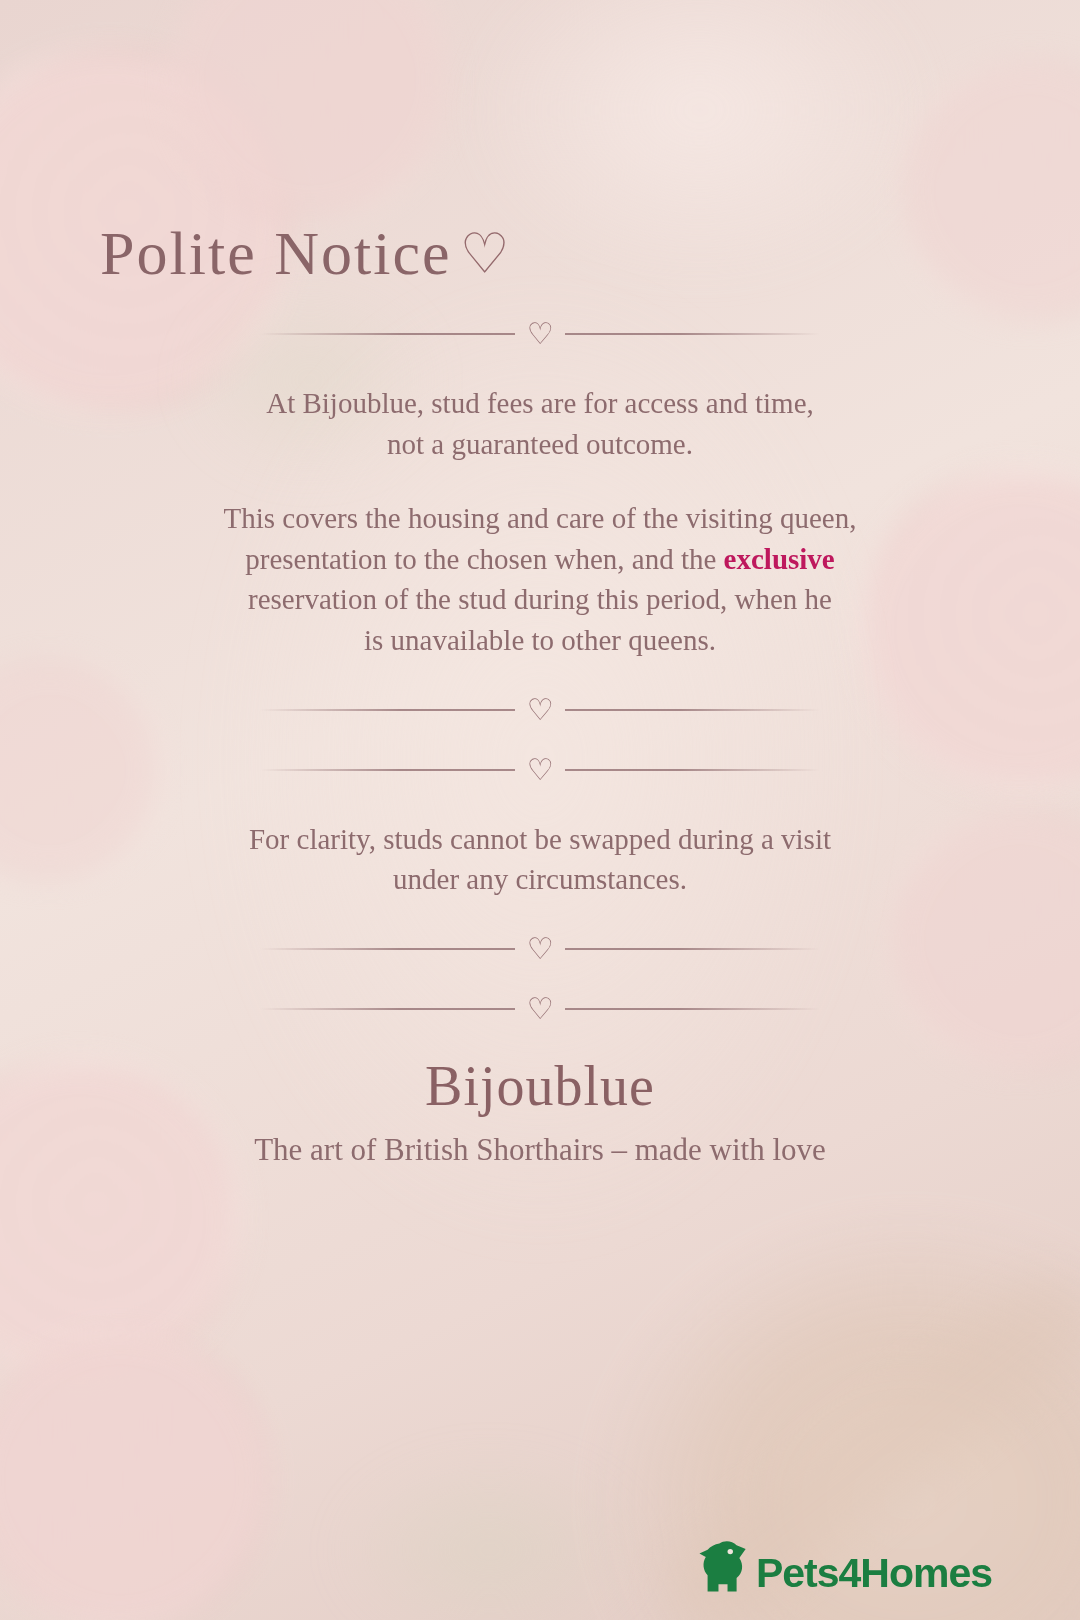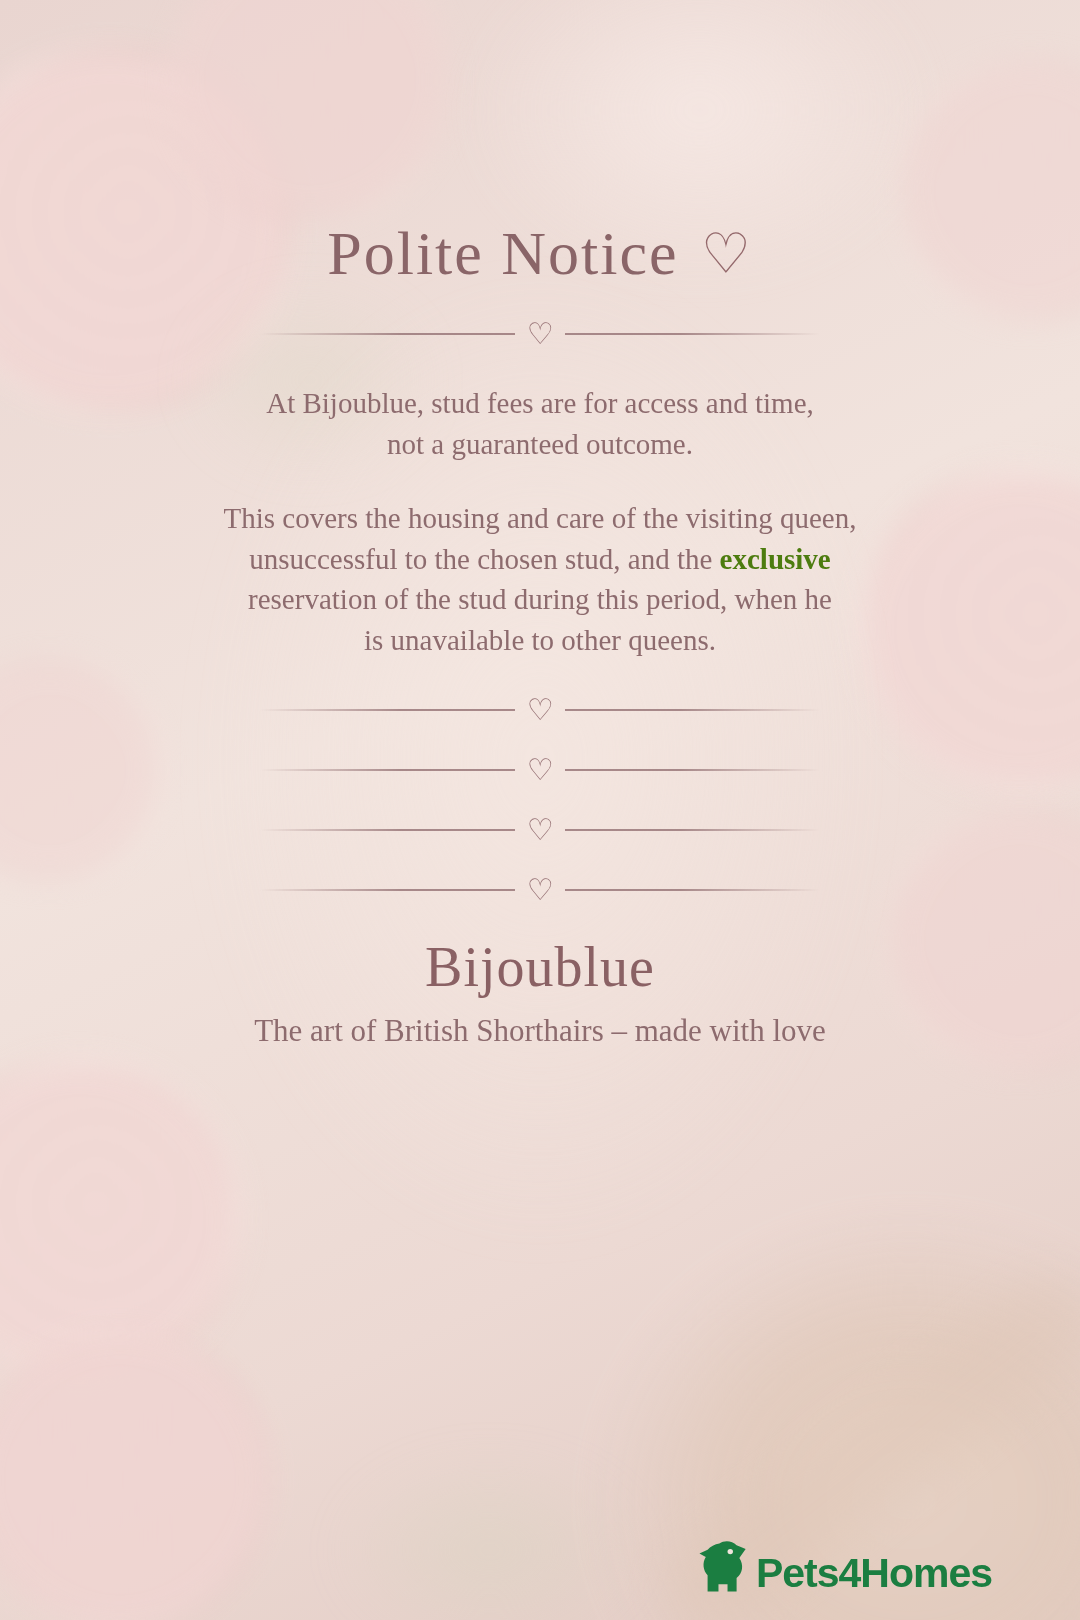--- a/index.html
+++ b/index.html
@@ -34,35 +34,35 @@
          background:radial-gradient(closest-side,#e7d2c4,#e2cbbd 55%,rgba(226,203,189,0));}
   .b-fold{right:-60px;bottom:120px;width:520px;height:90px;border-radius:60px;
          background:#dfc7b8;opacity:.45;transform:rotate(-38deg);filter:blur(22px);}
   .b-center{left:210px;top:280px;width:660px;height:960px;opacity:.6;
          background:radial-gradient(closest-side,#f6e9e3,rgba(246,233,227,0));filter:blur(30px);}
 
   
   .content{position:relative;z-index:2;width:880px;margin:0 auto;
            padding-top:218px;text-align:center;}
   .title{font-size:62px;letter-spacing:2px;color:#8a6568;
-         display:flex;align-items:center;justify-content:center;gap:22px;}
+         display:flex;align-items:center;justify-content:flex-start;gap:8px;}
   .title .heart{font-size:56px;line-height:1;color:#94696c;
          font-family:"DejaVu Sans",sans-serif;}
   .divider{display:flex;align-items:center;justify-content:center;
            width:560px;margin:30px auto;gap:12px;}
   .divider .line{height:2px;flex:1;}
   .divider .line-left{background:linear-gradient(to right,
       rgba(154,120,122,0),rgba(154,120,122,.85) 55%,rgba(154,120,122,.85));}
   .divider .line-right{background:linear-gradient(to left,
       rgba(154,120,122,0),rgba(154,120,122,.85) 55%,rgba(154,120,122,.85));}
   .divider .heart{font-size:30px;line-height:1;color:#977275;
       font-family:"DejaVu Sans",sans-serif;}
   .para{font-size:29px;line-height:1.4;color:#8d6b6e;margin:34px 0;
         white-space:pre-line;}
-  .para .bold{font-weight:bold;color:#4d7c0f;}
+  .para .bold{font-weight:bold;color:#be185d;}
   .brand{font-size:56px;color:#8a6164;margin-top:14px;letter-spacing:1px;}
   .tagline{font-size:31px;color:#8d6b6e;margin-top:14px;}
 
   
   .watermark{position:absolute;right:88px;bottom:24px;z-index:3;
              display:flex;align-items:flex-end;gap:4px;}
   .watermark svg{width:58px;height:58px;display:block;}
   .watermark .wm-label{font-family:"Liberation Sans","DejaVu Sans",sans-serif;
              font-weight:bold;font-size:41px;letter-spacing:-1px;line-height:1;
              padding-bottom:2px;}
@@ -94,33 +94,35 @@
   <div class="divider">
     <span class="line line-left"></span>
     <span class="heart">♡</span>
     <span class="line line-right"></span>
   </div>
 
   <div id="notice-body">
       <p class="para"><span>At Bijoublue, stud fees are for access and time,
 not a guaranteed outcome.</span></p>
       <p class="para"><span>This covers the housing and care of the visiting queen,
-unsuccessful to the chosen stud, and the </span><span class="bold">exclusive</span><span>
+presentation to the chosen when, and the </span><span class="bold">exclusive</span><span>
 reservation of the stud during this period, when he
 is unavailable to other queens.</span></p>
   <div class="divider">
     <span class="line line-left"></span>
     <span class="heart">♡</span>
     <span class="line line-right"></span>
   </div>
   <div class="divider">
     <span class="line line-left"></span>
     <span class="heart">♡</span>
     <span class="line line-right"></span>
   </div>
+<p class="para"><span>For clarity, studs cannot be swapped during a visit
+under any circumstances.</span></p>
   <div class="divider">
     <span class="line line-left"></span>
     <span class="heart">♡</span>
     <span class="line line-right"></span>
   </div>
     </div>
 
   <div class="divider">
     <span class="line line-left"></span>
     <span class="heart">♡</span>

